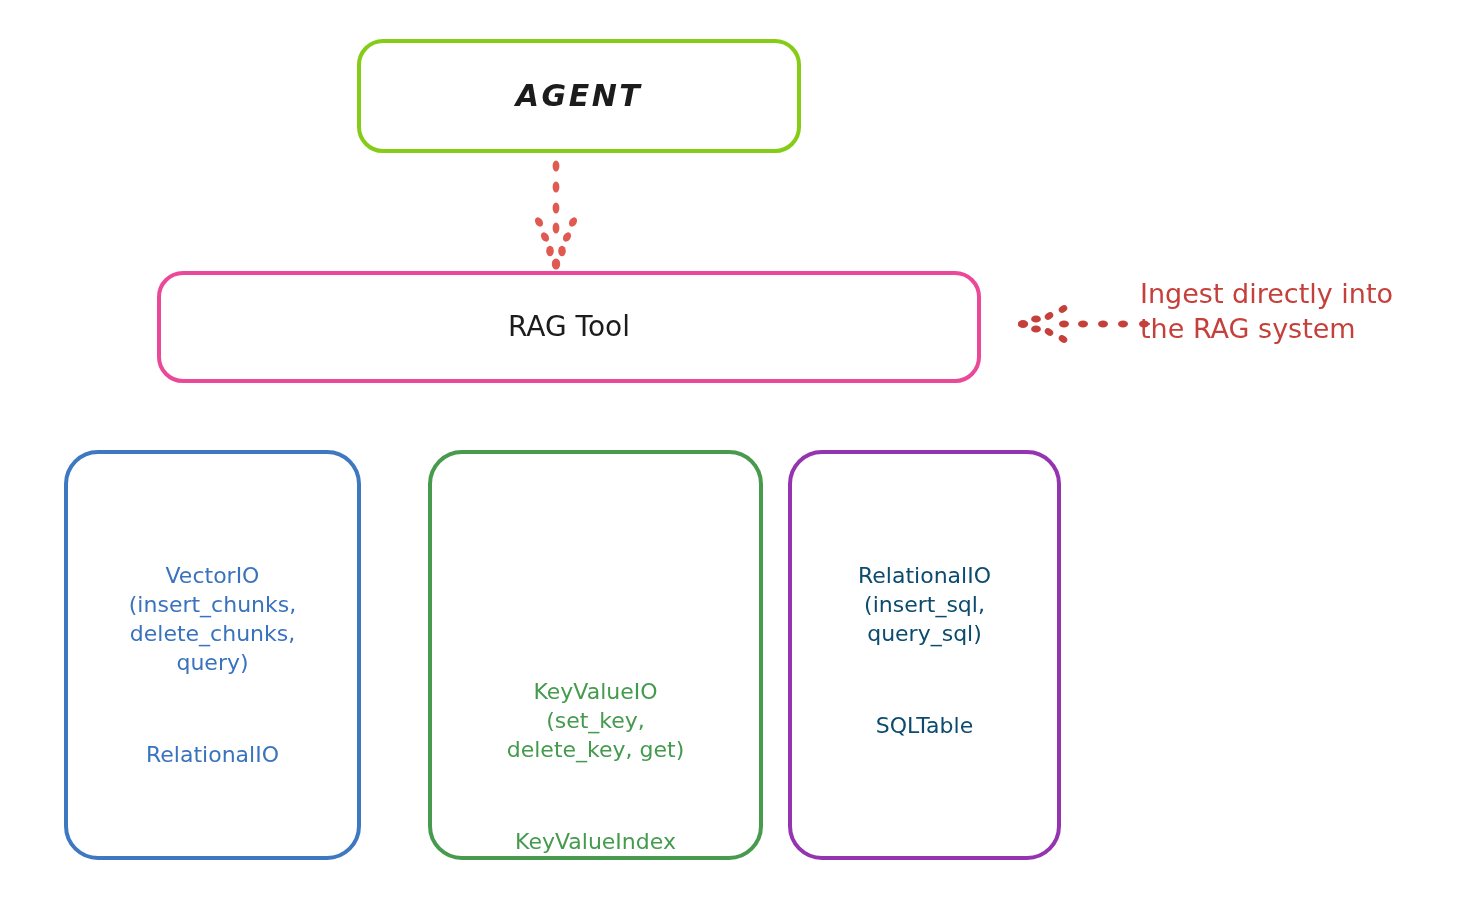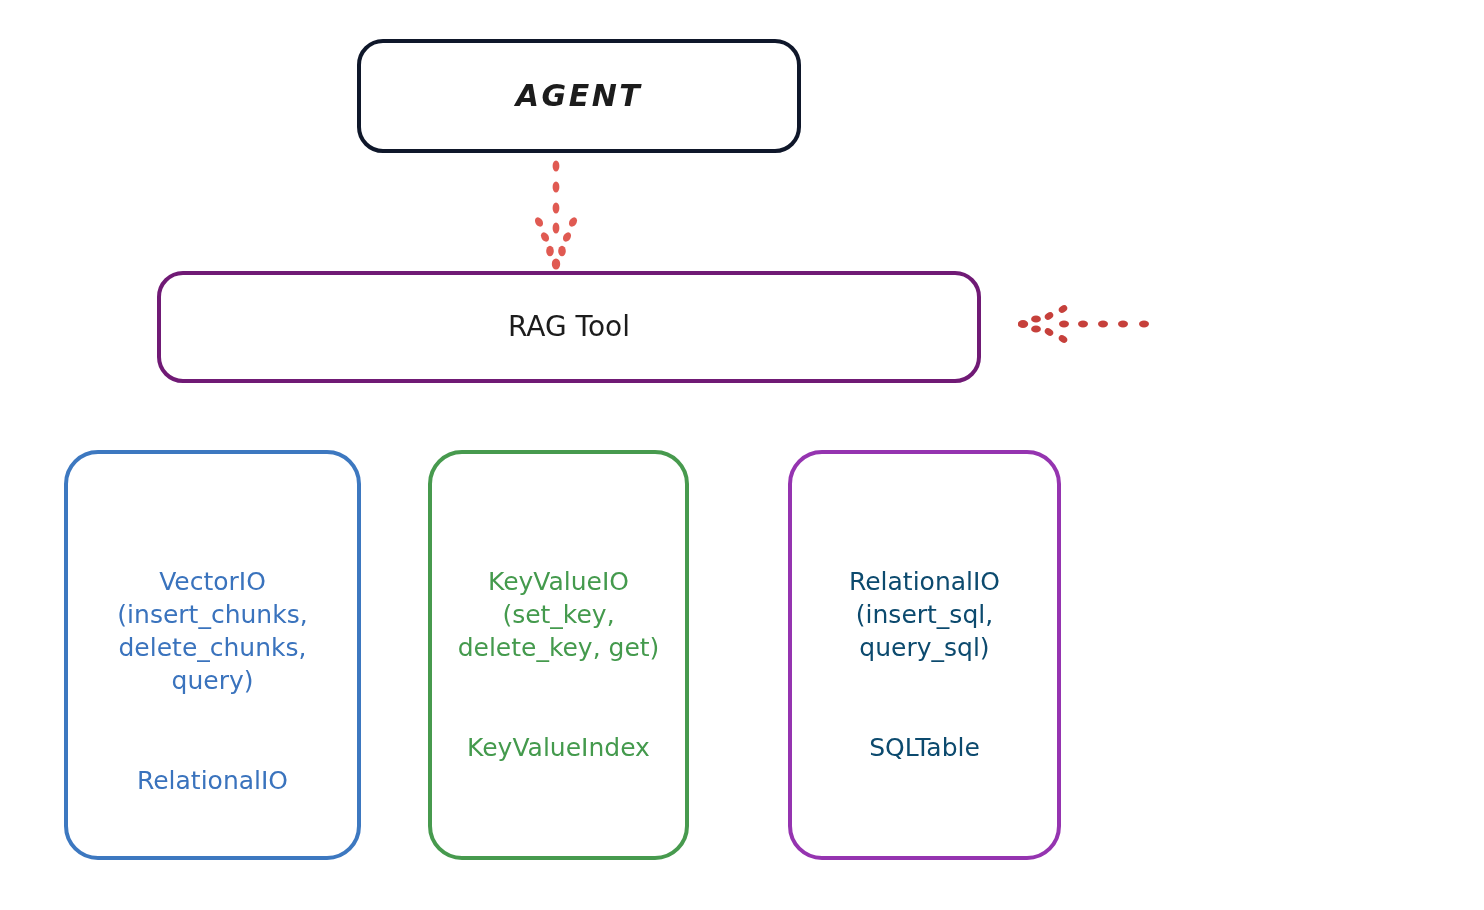--- a/index.html
+++ b/index.html
@@ -30,74 +30,75 @@
     white-space: pre-line;
     line-height: 1.28;
   }
 
   
   #agent-box {
     left: 357px;
     top: 39px;
     width: 444px;
     height: 114px;
-    border: 4px solid #0f172a;
+    border: 4px solid #84cc16;
     border-radius: 26px;
   }
   #agent-box .node-label {
     font-family: "DejaVu Sans", sans-serif;
     font-size: 30px;
     font-style: italic;
     font-weight: 600;
     letter-spacing: 2.5px;
     color: #1c1c1c;
   }
 
   
   #rag-tool-box {
     left: 157px;
     top: 271px;
     width: 824px;
     height: 112px;
-    border: 4px solid #701a75;
+    border: 4px solid #ec4899;
     border-radius: 26px;
   }
   #rag-tool-box .node-label {
     font-family: "DejaVu Sans", sans-serif;
     font-size: 28px;
     color: #1c1c1c;
   }
 
   
   .provider-box {
     top: 450px;
     height: 410px;
     border-width: 4px;
     border-style: solid;
     border-radius: 34px;
     align-items: flex-start;
     padding-top: 78px;
   }
   .provider-box .node-label {
     font-family: "DejaVu Sans", sans-serif;
-    font-size: 25px;
+    font-size: 22px;
     line-height: 1.32;
     width: 100%;
   }
   #vectorio-box {
     left: 64px;
     width: 297px;
     border-color: #3d78c0;
   }
   #vectorio-box .node-label { color: #3a73bd; }
 
   #keyvalueio-box {
     left: 428px;
-    width: 261px;
+    width: 335px;
     border-color: #479a4e;
+    align-items: flex-end;
   }
   #keyvalueio-box .node-label { color: #449a4d; }
 
   #relationalio-box {
     left: 788px;
     width: 273px;
     border-color: #9534b0;
   }
   #relationalio-box .node-label { color: #0c4a6e; }
 
@@ -175,20 +176,22 @@
         <ellipse cx="31" cy="20" rx="4.6" ry="3.3" transform="rotate(-34 31 20)"></ellipse>
         <ellipse cx="45" cy="43" rx="4.6" ry="3.3" transform="rotate(34 45 43)"></ellipse>
         <ellipse cx="31" cy="36" rx="4.6" ry="3.3" transform="rotate(34 31 36)"></ellipse>
         <ellipse cx="18" cy="23" rx="4.9" ry="3.6"></ellipse>
         <ellipse cx="18" cy="33" rx="4.9" ry="3.6"></ellipse>
         <ellipse cx="5" cy="28" rx="5.2" ry="4.0"></ellipse>
       </g>
     </svg>
   </div>
 
+  <div id="ingest-annotation">Ingest directly into
+the RAG system</div>
 
   <div class="node provider-box" id="vectorio-box">
     <span class="node-label">
       <span>VectorIO
 (insert_chunks,
 delete_chunks,
 query)</span>
       <span class="provider-gap"></span>
       <span>RelationalIO</span>
     </span>

